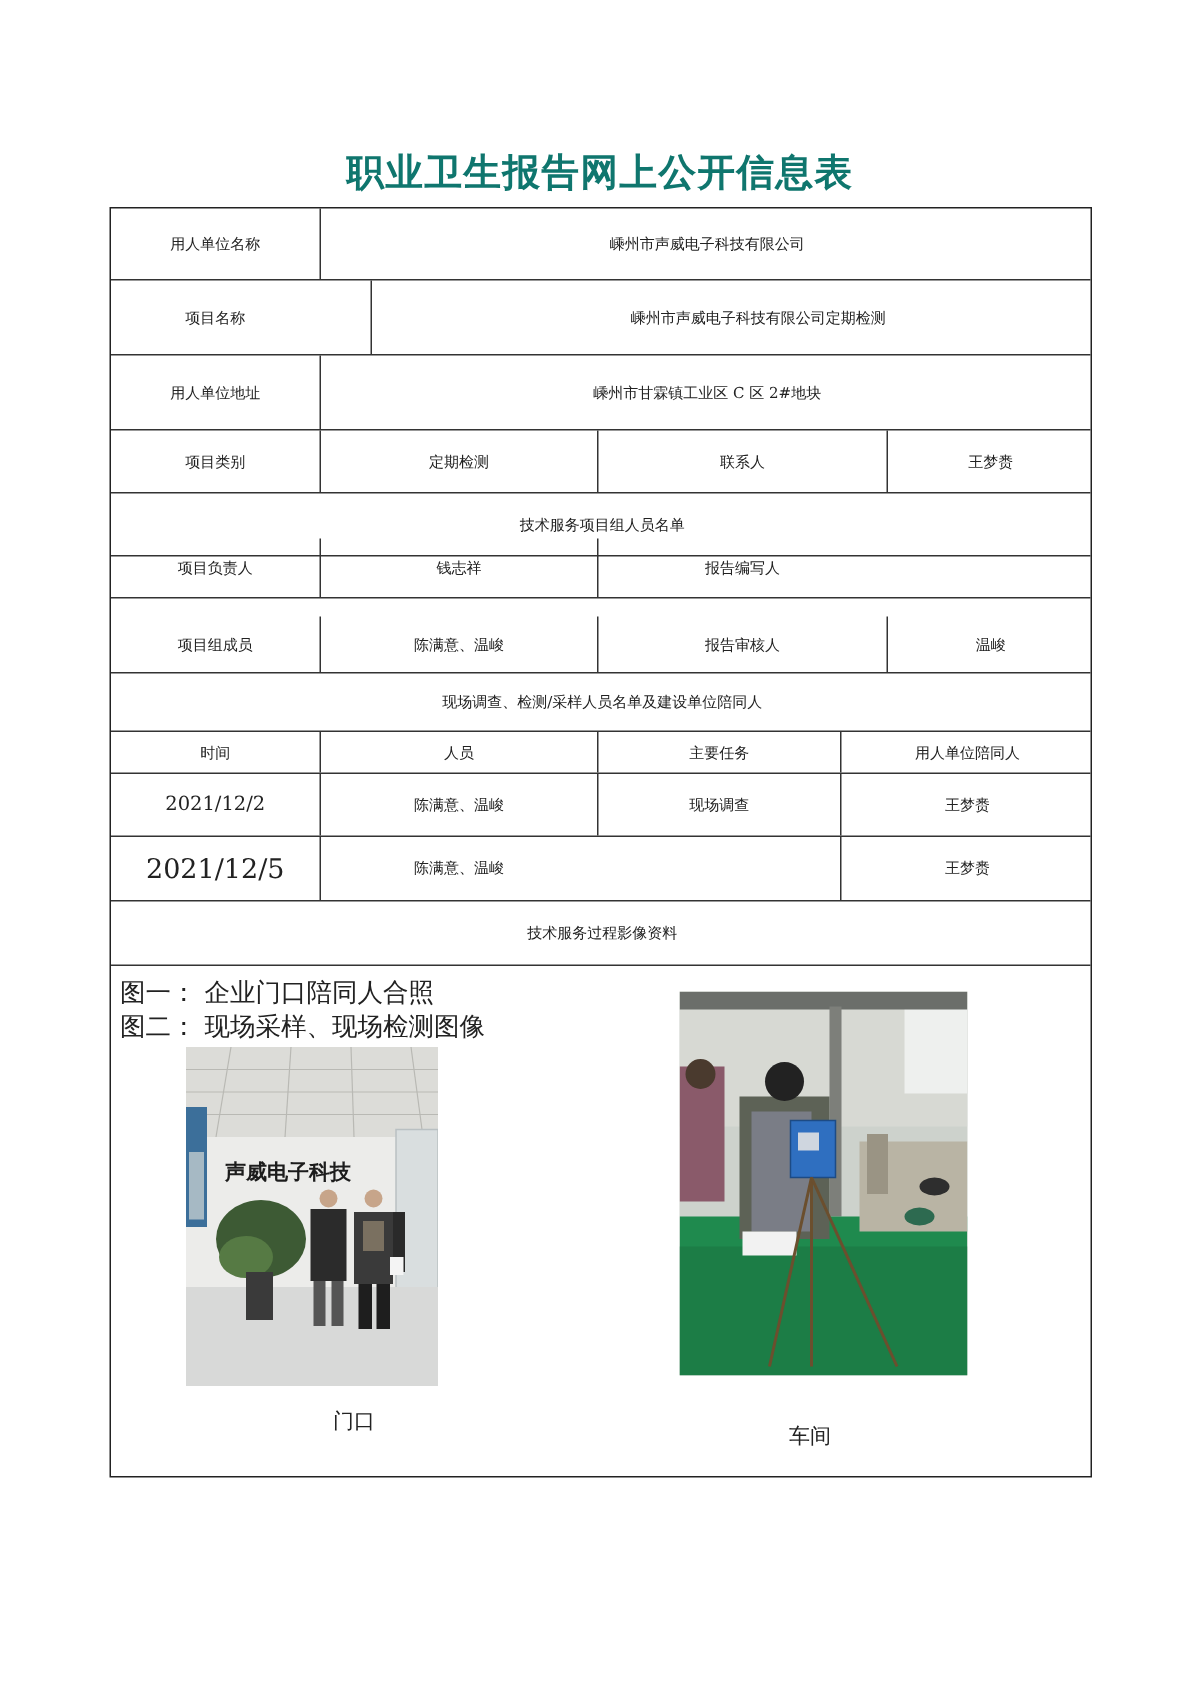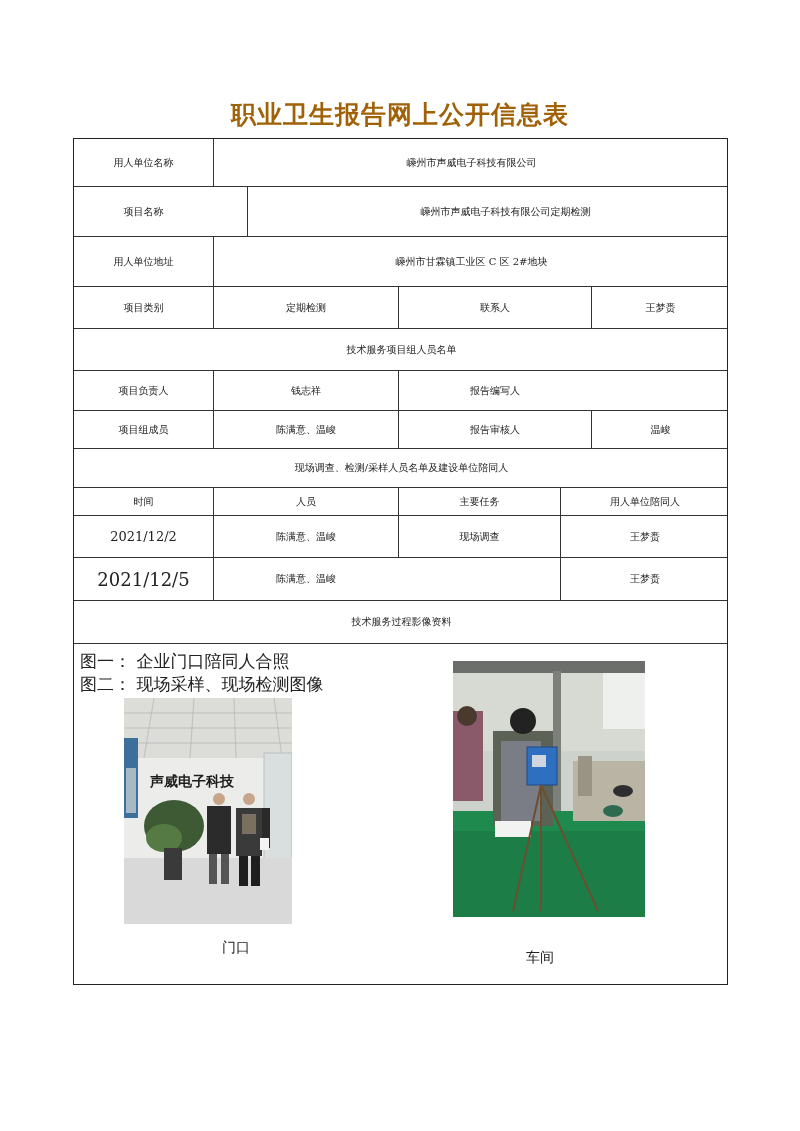--- a/index.html
+++ b/index.html
@@ -1,19 +1,19 @@
 <!DOCTYPE html>
 <html><head>
 <meta charset="utf-8">
 <style>
   html, body { margin:0; padding:0; background:#ffffff; }
   body { width:800px; height:1131px; position:relative; overflow:hidden;
          font-family:"DejaVu Serif","Liberation Serif",serif; color:#222; }
   .title { position:absolute; left:0; top:98px; width:800px; text-align:center;
-           font-size:25px; font-weight:bold; letter-spacing:1px; color:#a16207;
+           font-size:25px; font-weight:bold; letter-spacing:1px; color:#0f766e;
            font-family:"DejaVu Sans","Liberation Sans",sans-serif; }
   .tbl { position:absolute; left:73px; top:138px; width:655px; height:847px;
          border:1.5px solid #222; box-sizing:border-box; }
   .row { position:absolute; left:0; width:100%; border-bottom:1.2px solid #333; box-sizing:border-box; }
   .cell { position:absolute; top:0; height:100%; display:flex; align-items:center; justify-content:center;
           font-size:10px; box-sizing:border-box; }
   .vl { border-left:1.2px solid #333; }
   .imgsec { position:absolute; left:0; top:505px; width:100%; height:340px; }
   .caption { position:absolute; left:6px; font-size:17px; }
   .photo { position:absolute; overflow:hidden; }
@@ -45,21 +45,21 @@
     <div class="cell" style="left:0;width:139px;">项目类别</div>
     <div class="cell vl" style="left:139px;width:185px;">定期检测</div>
     <div class="cell vl" style="left:324px;width:193px;">联系人</div>
     <div class="cell vl" style="left:517px;width:138px;">王梦赉</div>
   </div>
 
   <div class="row" style="top:190px;height:42px;">
     <div class="cell" style="left:0;width:655px;">技术服务项目组人员名单</div>
   </div>
 
-  <div class="row" style="top:232px;height:40px;">
+  <div class="row" style="top:220px;height:40px;">
     <div class="cell" style="left:0;width:139px;">项目负责人</div>
     <div class="cell vl" style="left:139px;width:185px;">钱志祥</div>
     <div class="cell vl" style="left:324px;width:193px;">报告编写人</div>
   </div>
 
   <div class="row" style="top:272px;height:38px;">
     <div class="cell" style="left:0;width:139px;">项目组成员</div>
     <div class="cell vl" style="left:139px;width:185px;">陈满意、温峻</div>
     <div class="cell vl" style="left:324px;width:193px;">报告审核人</div>
     <div class="cell vl" style="left:517px;width:138px;">温峻</div>

